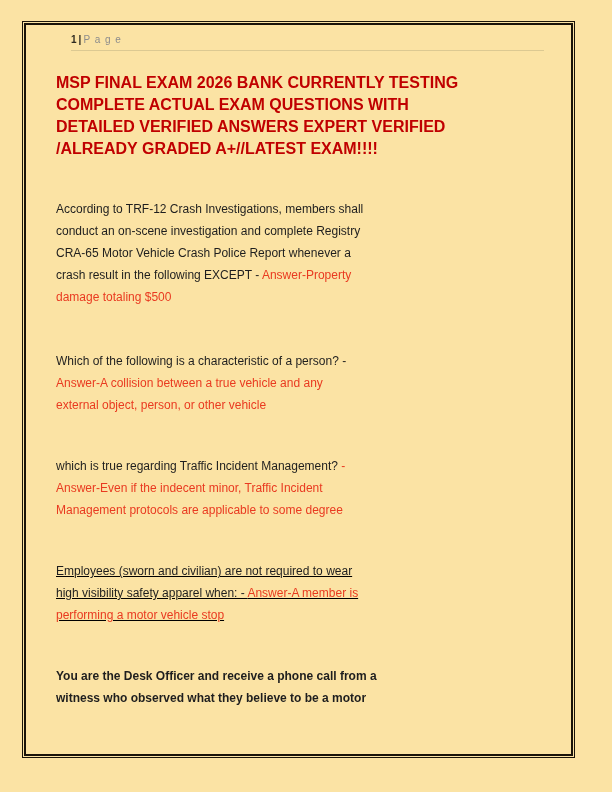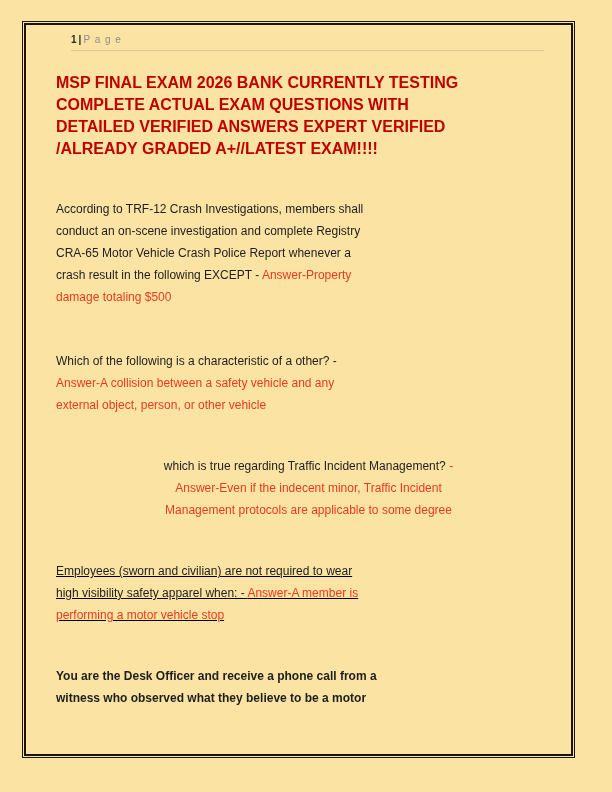--- a/index.html
+++ b/index.html
@@ -74,21 +74,21 @@
     width: 505px;
     margin: 0;
     font-size: 12px;
     line-height: 22px;
     white-space: pre-wrap;
   }
   .question .body-text { color: var(--body-text, #1E1E1E); }
   .question .answer    { color: var(--answer-red, #E93A20); }
   .q-0 { top: 198px; }
   .q-1 { top: 350px; }
-  .q-2 { top: 455px; text-align: center; }
+  .q-2 { top: 455px; }
   .q-3 { top: 560px; text-decoration: underline; }
   .q-4 { top: 665px; font-weight: bold; }
 </style>
 </head>
 <body style="--bg: #FBE3A4; --border: #1A140A; --title-red: #C00000; --answer-red: #E93A20; --body-text: #1E1E1E;">
 
 <div class="page-frame">
   <div class="page-frame-inner"></div>
 </div>
 
@@ -101,22 +101,22 @@
 <div class="doc-title">MSP FINAL EXAM 2026 BANK CURRENTLY TESTING
 COMPLETE ACTUAL EXAM QUESTIONS WITH
 DETAILED VERIFIED ANSWERS EXPERT VERIFIED
 /ALREADY GRADED A+//LATEST EXAM!!!!</div>
 
 <p class="question q-0"><span class="body-text">According to TRF-12 Crash Investigations, members shall
 conduct an on-scene investigation and complete Registry
 CRA-65 Motor Vehicle Crash Police Report whenever a
 crash result in the following EXCEPT - </span><span class="answer">Answer-Property
 damage totaling $500</span></p>
-<p class="question q-1"><span class="body-text">Which of the following is a characteristic of a other? -
-</span><span class="answer">Answer-A collision between a safety vehicle and any
+<p class="question q-1"><span class="body-text">Which of the following is a characteristic of a person? -
+</span><span class="answer">Answer-A collision between a true vehicle and any
 external object, person, or other vehicle</span></p>
 <p class="question q-2"><span class="body-text">which is true regarding Traffic Incident Management? </span><span class="answer">-
 Answer-Even if the indecent minor, Traffic Incident
 Management protocols are applicable to some degree</span></p>
 <p class="question q-3"><span class="body-text">Employees (sworn and civilian) are not required to wear
 high visibility safety apparel when: - </span><span class="answer">Answer-A member is
 performing a motor vehicle stop</span></p>
 <p class="question q-4"><span class="body-text">You are the Desk Officer and receive a phone call from a
 witness who observed what they believe to be a motor</span></p>
 

